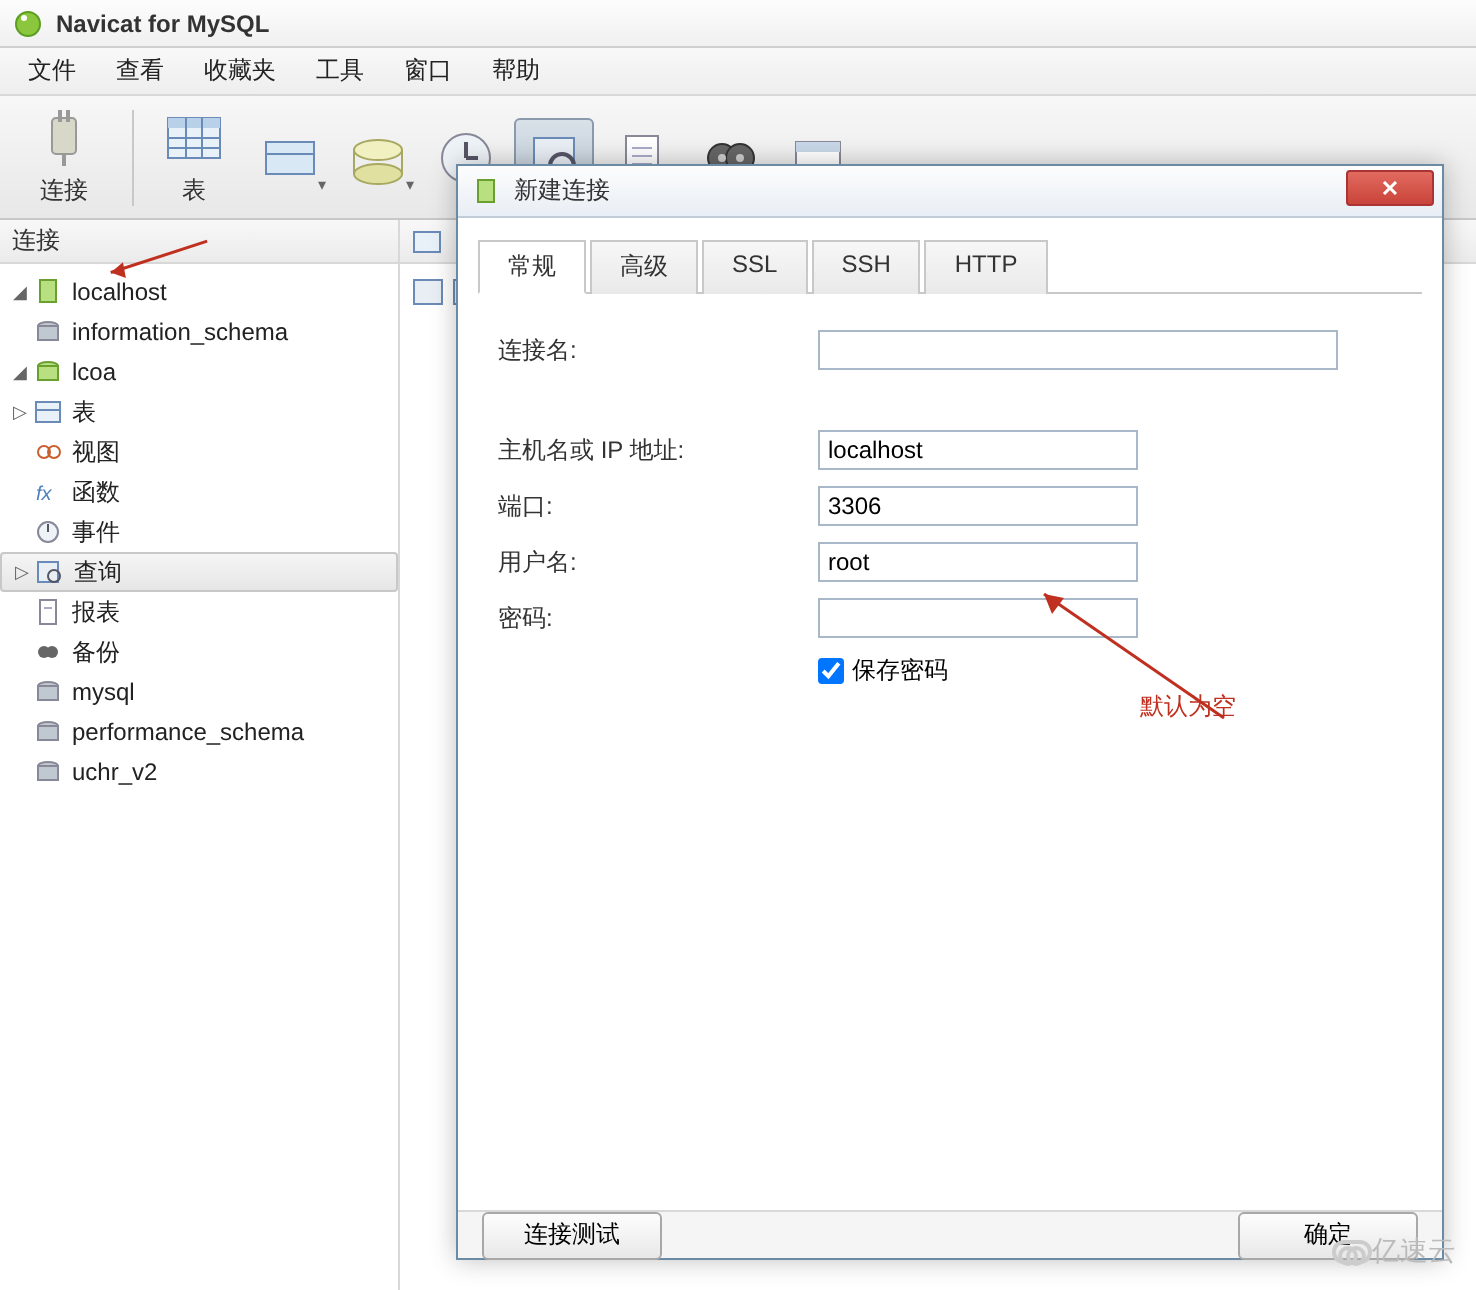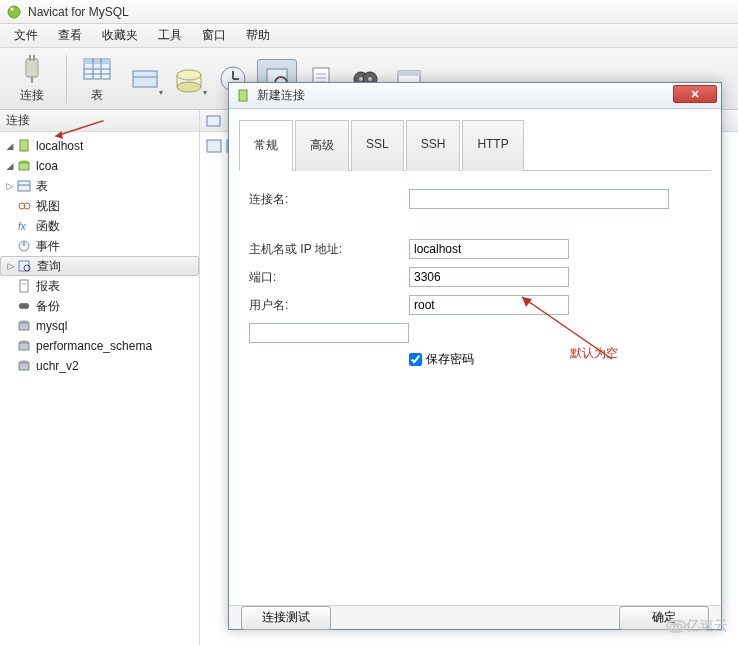--- a/index.html
+++ b/index.html
@@ -1,19 +1,19 @@
 <!DOCTYPE html>
 <html><head>
 <meta charset="utf-8">
 <style>
 * { box-sizing: border-box; margin: 0; padding: 0; font-family: "Microsoft YaHei", "SimSun", Arial, sans-serif; }
 body { width: 738px; height: 645px; background: #fff; position: relative; overflow: hidden; font-size: 12px; }
 
 
-.titlebar { height: 24px; background: linear-gradient(#fdfdfd,#f0f0f0); border-bottom: 1px solid #d0d0d0; display: flex; align-items: center; padding: 0 6px; }
+.titlebar { height: 24px; background: linear-gradient(#fdfdfd,#f0f0f0); border-bottom: 1px solid #d0d0d0; display: flex; align-items: center; padding: 0 6px; font-weight: bold; }
 .titlebar .app-icon { width: 16px; height: 16px; margin-right: 6px; }
 .titlebar .title { color: #333; }
 
 
 .menubar { height: 24px; background: linear-gradient(#f8f8f8,#eeeeee); border-bottom: 1px solid #d8d8d8; display: flex; align-items: center; padding: 0 4px; }
 .menubar span { padding: 3px 10px; color: #222; cursor: default; }
 
 
 .toolbar { height: 62px; background: linear-gradient(#f7f7f7,#e8e8e8); border-bottom: 1px solid #c8c8c8; display: flex; align-items: center; padding: 0 8px; overflow: hidden; }
 .tool-btn { display: flex; flex-direction: column; align-items: center; justify-content: center; width: 48px; height: 56px; margin-right: 4px; cursor: pointer; }
@@ -44,21 +44,21 @@
 
 
 .dialog { position: absolute; left: 228px; top: 82px; width: 494px; height: 548px; background: #fff; border: 1px solid #6b8aa5; box-shadow: 0 0 12px rgba(0,0,0,0.25); }
 .dlg-title { height: 26px; background: linear-gradient(#fdfdfd,#e8eef5); border-bottom: 1px solid #c0ccd8; display: flex; align-items: center; padding: 0 6px; position: relative; }
 .dlg-title .dic { width: 16px; height: 16px; margin-right: 6px; }
 .dlg-title .txt { color: #333; }
 .dlg-title .closebtn { position: absolute; right: 4px; top: 2px; width: 44px; height: 18px; background: linear-gradient(#e26a5f,#c9443a); border: 1px solid #a33; border-radius: 2px; display: flex; align-items: center; justify-content: center; color: #fff; font-weight: bold; font-size: 11px; cursor: pointer; }
 
 .dlg-body { padding: 10px; }
 .tabs { display: flex; border-bottom: 1px solid #c8c8c8; }
-.tab { padding: 16px 14px; border: 1px solid #c8c8c8; border-bottom: none; background: linear-gradient(#f7f7f7,#e9e9e9); margin-right: 2px; cursor: pointer; position: relative; top: 1px; color: #333; }
+.tab { padding: 4px 14px; border: 1px solid #c8c8c8; border-bottom: none; background: linear-gradient(#f7f7f7,#e9e9e9); margin-right: 2px; cursor: pointer; position: relative; top: 1px; color: #333; }
 .tab.active { background: #fff; border-bottom: 1px solid #fff; }
 
 .form { padding: 18px 10px 10px 10px; }
 .form-row { display: flex; align-items: center; margin-bottom: 8px; }
 .form-row .flbl { width: 160px; color: #333; }
 .form-row input[type=text], .form-row input[type=password] { width: 160px; height: 20px; border: 1px solid #a8b8c8; padding: 1px 4px; font-size: 12px; background: #fff; }
 .form-row.first input { width: 260px; }
 .form-gap { height: 22px; }
 .chk-row { display: flex; align-items: center; margin-top: 6px; margin-left: 160px; }
 .chk-row input { margin-right: 4px; }
@@ -187,20 +187,30 @@
     <div class="sidehdr">连接</div>
     <div class="tree">
       <div class="node">
         <span class="tw">◢</span>
         <span class="ic">
             <svg width="14" height="14">
               <rect x="3" y="1" width="8" height="11" fill="#b8e080" stroke="#6aa030"></rect>
             </svg>
           </span>
         <span class="lbl">localhost</span>
+      </div>
+      <div class="node ind1">
+        <span class="tw"></span>
+        <span class="ic">
+            <svg width="14" height="14">
+              <ellipse cx="7" cy="4" rx="5" ry="2" fill="#c0c8d0" stroke="#889"></ellipse>
+              <rect x="2" y="4" width="10" height="7" fill="#c0c8d0" stroke="#889"></rect>
+            </svg>
+          </span>
+        <span class="lbl">information_schema</span>
       </div>
       <div class="node ind1">
         <span class="tw">◢</span>
         <span class="ic">
             <svg width="14" height="14">
               <ellipse cx="7" cy="4" rx="5" ry="2" fill="#b8e080" stroke="#6aa030"></ellipse>
               <rect x="2" y="4" width="10" height="7" fill="#b8e080" stroke="#6aa030"></rect>
             </svg>
           </span>
         <span class="lbl">lcoa</span>
@@ -367,20 +377,21 @@
       </div>
       <div class="form-row">
         <span class="flbl">端口:</span>
         <input type="text" value="3306" style="">
       </div>
       <div class="form-row">
         <span class="flbl">用户名:</span>
         <input type="text" value="root" style="">
       </div>
       <div class="form-row">
+        <span class="flbl">密码:</span>
         <input type="password" value="" style="">
       </div>
       <div class="chk-row">
         <input type="checkbox" checked="" style="">
         <span>保存密码</span>
       </div>
     </div>
   </div>
   <div class="dlg-footer">
     <button class="btn">连接测试</button>

